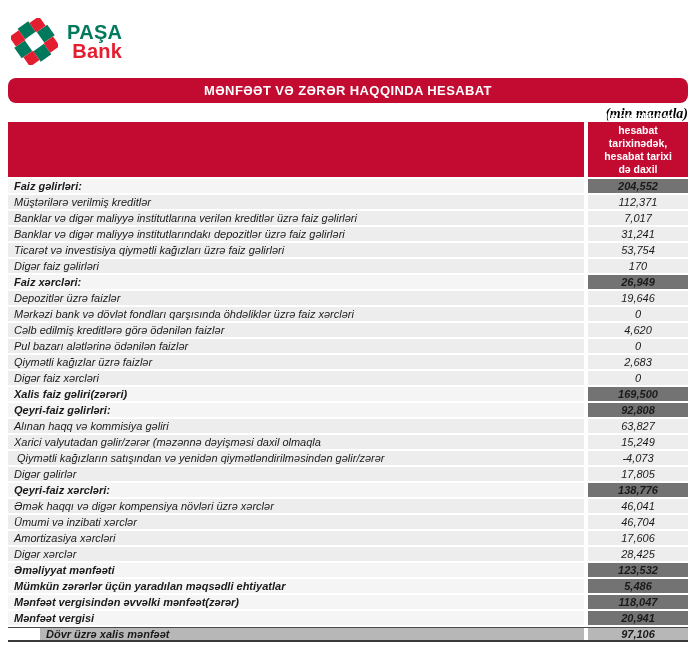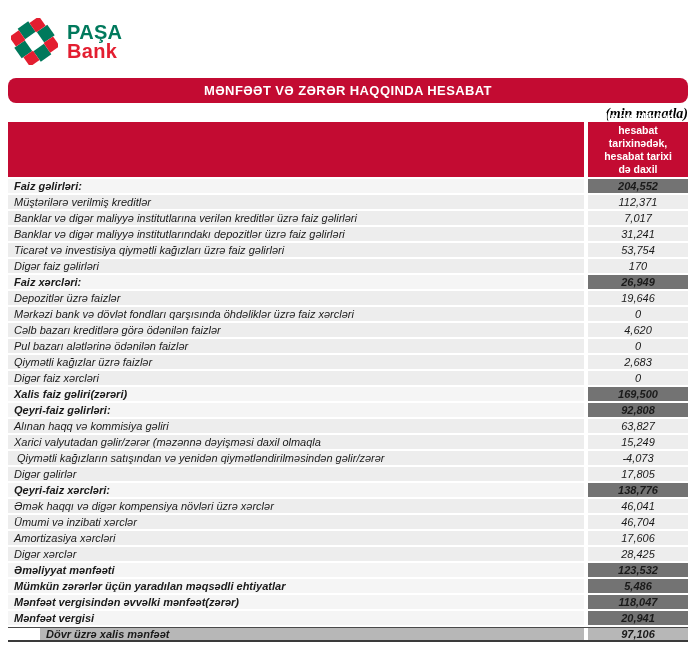--- a/index.html
+++ b/index.html
@@ -13,21 +13,21 @@
   }
   *{margin:0;padding:0;box-sizing:border-box;}
   body{background:#fff;font-family:"Liberation Sans",sans-serif;}
   .page{position:relative;width:696px;height:660px;background:#fff;overflow:hidden;}
 
   
   .brand{position:absolute;left:11px;top:18px;display:flex;align-items:center;}
   .logo-mark{width:47px;height:47px;display:block;}
   .brand-text{margin-left:9px;font-weight:bold;font-size:20px;line-height:19px;letter-spacing:.3px;}
   .brand-line1{color:var(--logo-green);}
-  .brand-line2{color:var(--logo-red);}
+  .brand-line2{color:var(--logo-red);text-align:right;}
 
   
   .title-bar{position:absolute;left:8px;top:78px;width:680px;height:25px;
     background:var(--crimson);color:#fff;display:flex;align-items:center;justify-content:center;
     font-weight:bold;font-size:13px;letter-spacing:.4px;border-radius:8px;}
 
   
   .unit-note{position:absolute;right:8px;top:106px;font-family:"Liberation Serif",serif;
     font-style:italic;font-weight:bold;font-size:14px;color:#000;}
 
@@ -120,21 +120,21 @@
   </div>
         <div class="t-row">
     <div class="cell-label">Depozitlər üzrə faizlər</div>
     <div class="cell-value">19,646</div>
   </div>
         <div class="t-row">
     <div class="cell-label">Mərkəzi bank və dövlət fondları qarşısında öhdəliklər üzrə faiz xərcləri</div>
     <div class="cell-value">0</div>
   </div>
         <div class="t-row">
-    <div class="cell-label">Cəlb bazarı kreditlərə görə ödənilən faizlər</div>
+    <div class="cell-label">Cəlb edilmiş kreditlərə görə ödənilən faizlər</div>
     <div class="cell-value">4,620</div>
   </div>
         <div class="t-row">
     <div class="cell-label">Pul bazarı alətlərinə ödənilən faizlər</div>
     <div class="cell-value">0</div>
   </div>
         <div class="t-row">
     <div class="cell-label">Qiymətli kağızlar üzrə faizlər</div>
     <div class="cell-value">2,683</div>
   </div>

